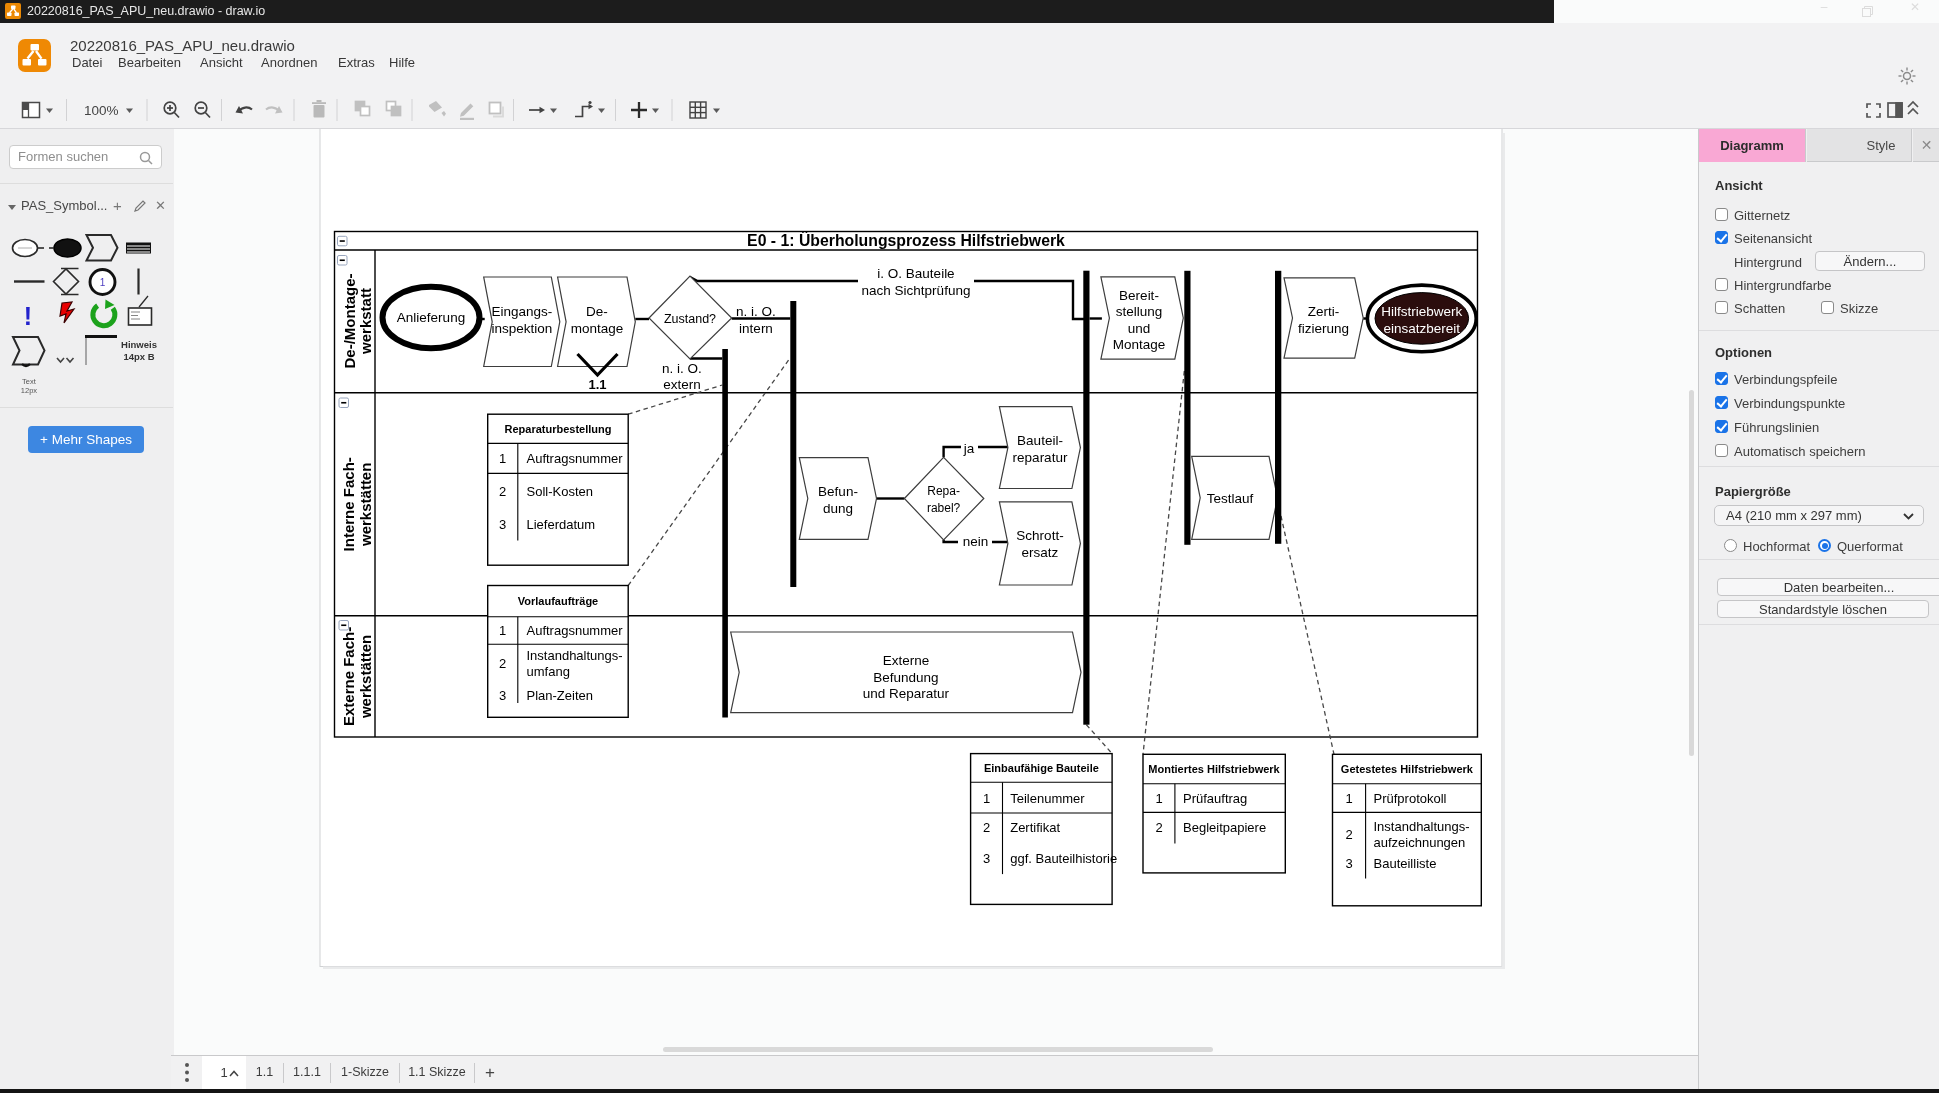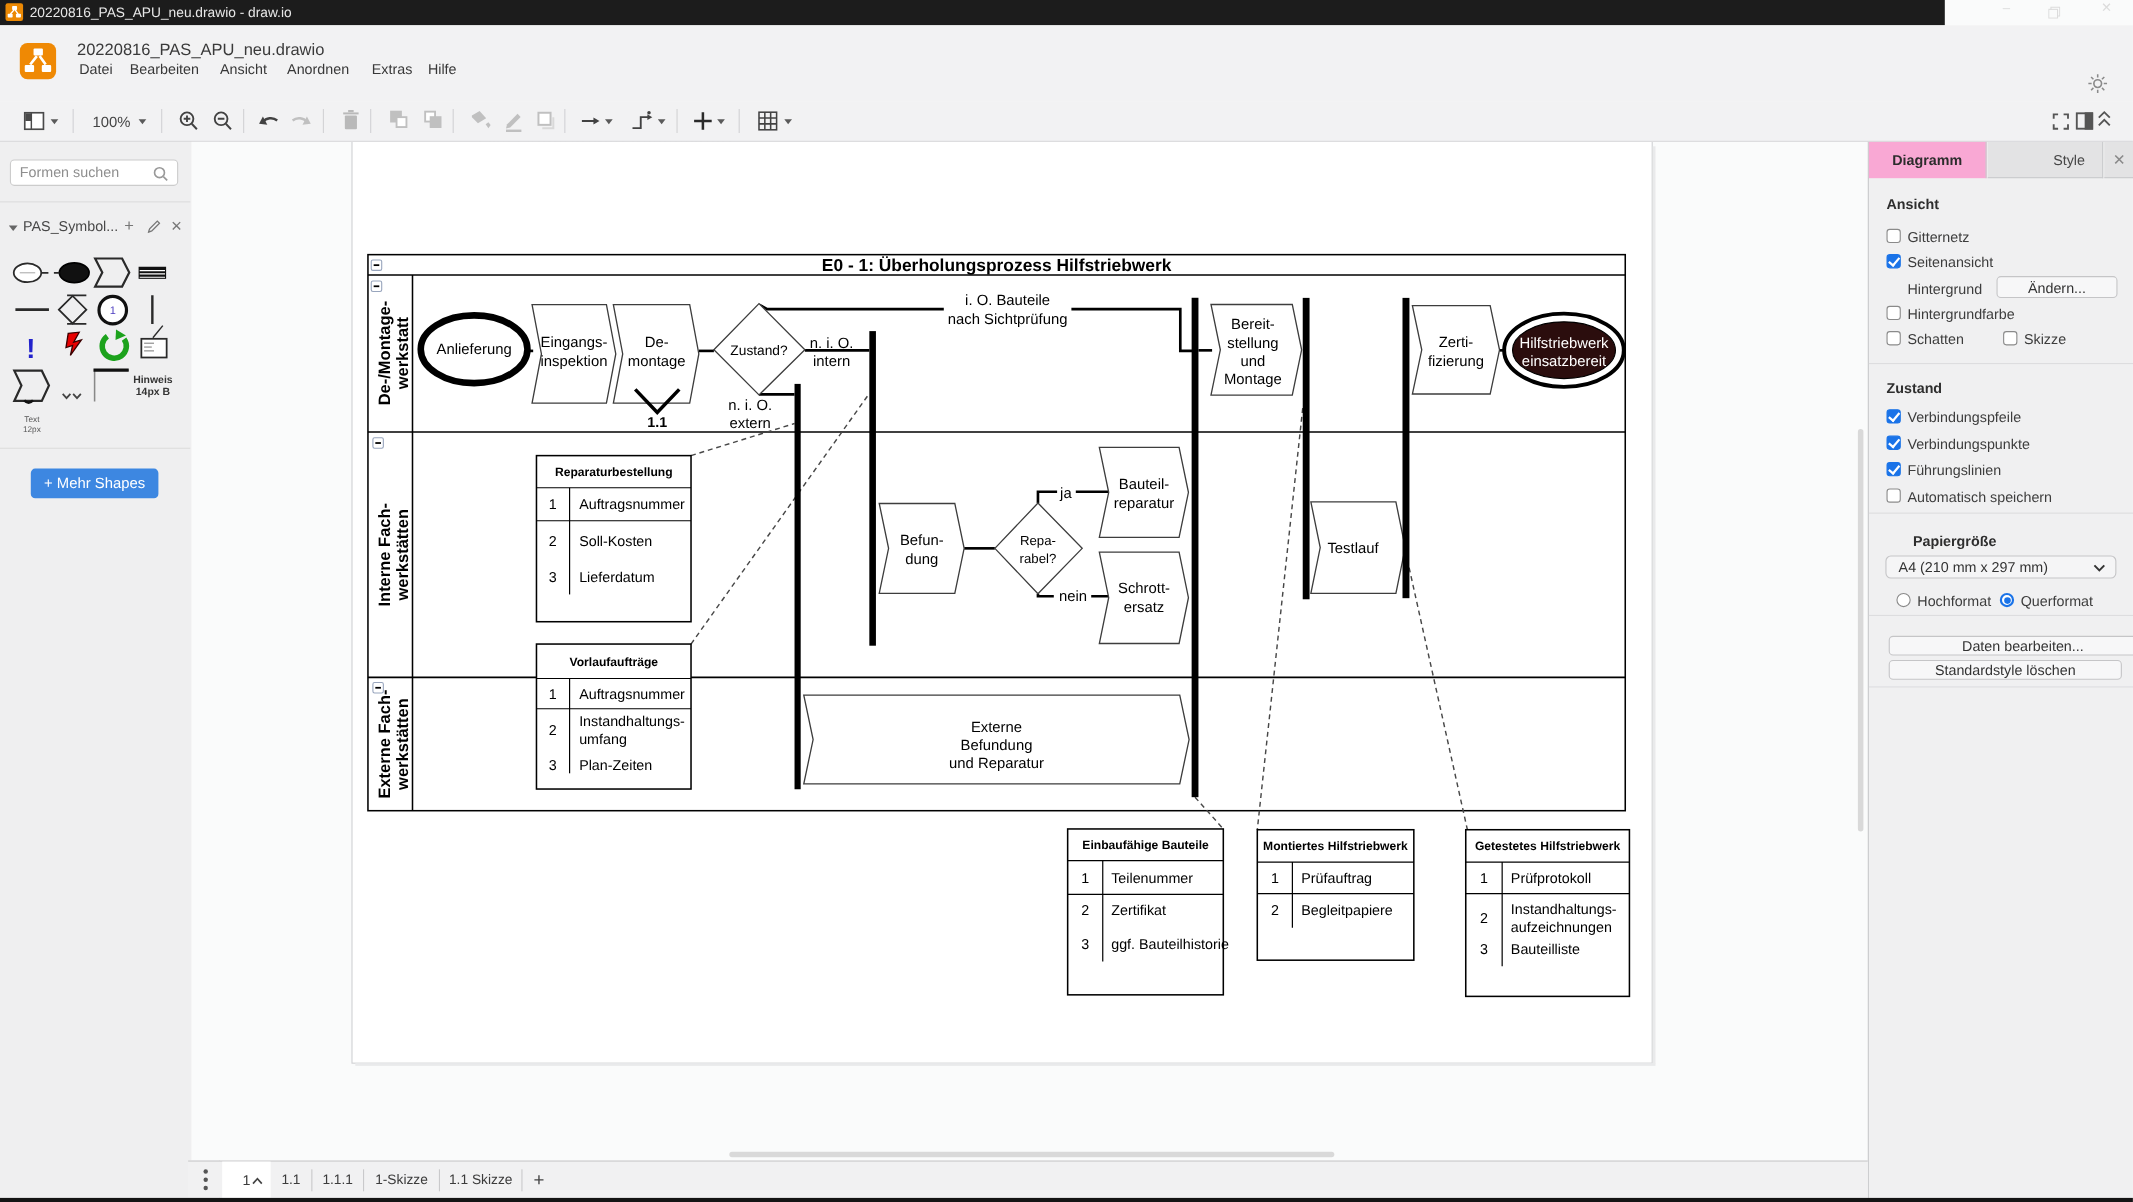--- a/index.html
+++ b/index.html
@@ -1,18 +1,18 @@
 <!DOCTYPE html>
 <html><head>
 <meta charset="utf-8">
 <style>
 * { margin:0; padding:0; box-sizing:border-box; }
 html,body { width:1939px; height:1093px; overflow:hidden; background:#fafbfb;
   font-family:"Liberation Sans", sans-serif; }
-#titlebar { position:absolute; left:0; top:0; width:1768px; height:23px; background:#1c1c1c; }
+#titlebar { position:absolute; left:0; top:0; width:1554px; height:23px; background:#1c1c1c; }
 #titlebar .ticon { position:absolute; left:5px; top:3px; width:16px; height:16px; background:#eb8904; border-radius:2px; }
 #titlebar .ttext { position:absolute; left:27px; top:0; height:23px; line-height:23px; font-size:12.5px; color:#e7e7e7; }
 #titlebar .wbtn { position:absolute; top:0; height:23px; color:#dcdcdc; font-size:12px; text-align:center; }
 #header { position:absolute; left:0; top:23px; width:1939px; height:69px; background:#f2f2f3; }
 #logo { position:absolute; left:18px; top:16px; width:33px; height:33px; background:#ef8904; border-radius:7px; }
 #fname { position:absolute; left:70px; top:14px; font-size:15px; color:#3a3a3a; }
 .menu { position:absolute; top:32px; font-size:13px; color:#383838; }
 #saved { position:absolute; left:435px; top:47px; font-size:18px; color:#9a9b9c;margin-top:44px; }
 #toolbar { position:absolute; left:0; top:92px; width:1939px; height:37px; background:#f2f2f3; border-bottom:1px solid #d7d7da; }
 #sidebar { position:absolute; left:0; top:129px; width:200px; height:960px; background:#efeff0; border-right:1px solid #ccc; }
@@ -456,31 +456,31 @@
     <div class="rlbl" style="left:35px; top:102px;">Seitenansicht</div>
   <div class="rlbl" style="left:35px; top:126px;">Hintergrund</div>
   <div class="rbtn" style="left:116px; top:122px; width:110px; height:20px; line-height:19px;">Ändern...</div>
   <div class="ck" style="left:16px; top:149px;"></div>
     <div class="rlbl" style="left:35px; top:149px;">Hintergrundfarbe</div>
   <div class="ck" style="left:16px; top:172px;"></div>
     <div class="rlbl" style="left:35px; top:172px;">Schatten</div>
   <div class="ck" style="left:122px; top:172px;"></div>
     <div class="rlbl" style="left:141px; top:172px;">Skizze</div>
   <div class="rdiv" style="top:201px;"></div>
-  <div class="rhdr" style="left:16px; top:216px;">Zustand</div>
+  <div class="rhdr" style="left:16px; top:216px;">Optionen</div>
   <div class="ck on" style="left:16px; top:243px;"></div>
     <div class="rlbl" style="left:35px; top:243px;">Verbindungspfeile</div>
   <div class="ck on" style="left:16px; top:267px;"></div>
     <div class="rlbl" style="left:35px; top:267px;">Verbindungspunkte</div>
   <div class="ck on" style="left:16px; top:291px;"></div>
     <div class="rlbl" style="left:35px; top:291px;">Führungslinien</div>
   <div class="ck" style="left:16px; top:315px;"></div>
     <div class="rlbl" style="left:35px; top:315px;">Automatisch speichern</div>
   <div class="rdiv" style="top:337px;"></div>
-  <div class="rhdr" style="left:28px; top:355px;padding-left:12px;">Papiergröße</div>
+  <div class="rhdr" style="left:4px; top:355px;padding-left:12px;">Papiergröße</div>
   <div class="rbtn" style="left:15px; top:376px; width:210px; height:21px; line-height:20px; background:#f5f5f6; text-align:left; padding-left:11px; border-radius:5px;">A4 (210 mm x 297 mm)
     <svg width="11" height="7" viewBox="0 0 11 7" style="position:absolute;right:9px;top:7px;">
         <path d="M 1,1 l 4.5,4.5 L 10,1" fill="none" stroke="#333" stroke-width="1.8"></path>
       </svg>
   </div>
   <div class="radio" style="position:absolute;left:25px;top:410px;width:13px;height:13px;border:1.5px solid #8a8a8a;border-radius:50%;background:#fff;"></div>
   <div class="rlbl" style="left:44px; top:410px;">Hochformat</div>
   <div style="position:absolute;left:119px;top:410px;width:13px;height:13px;border:2px solid #1a73e8;border-radius:50%;background:#fff;box-sizing:border-box;"></div>
   <div style="position:absolute;left:122.5px;top:413.5px;width:6px;height:6px;border-radius:50%;background:#1a73e8;"></div>
   <div class="rlbl" style="left:138px; top:410px;">Querformat</div>

